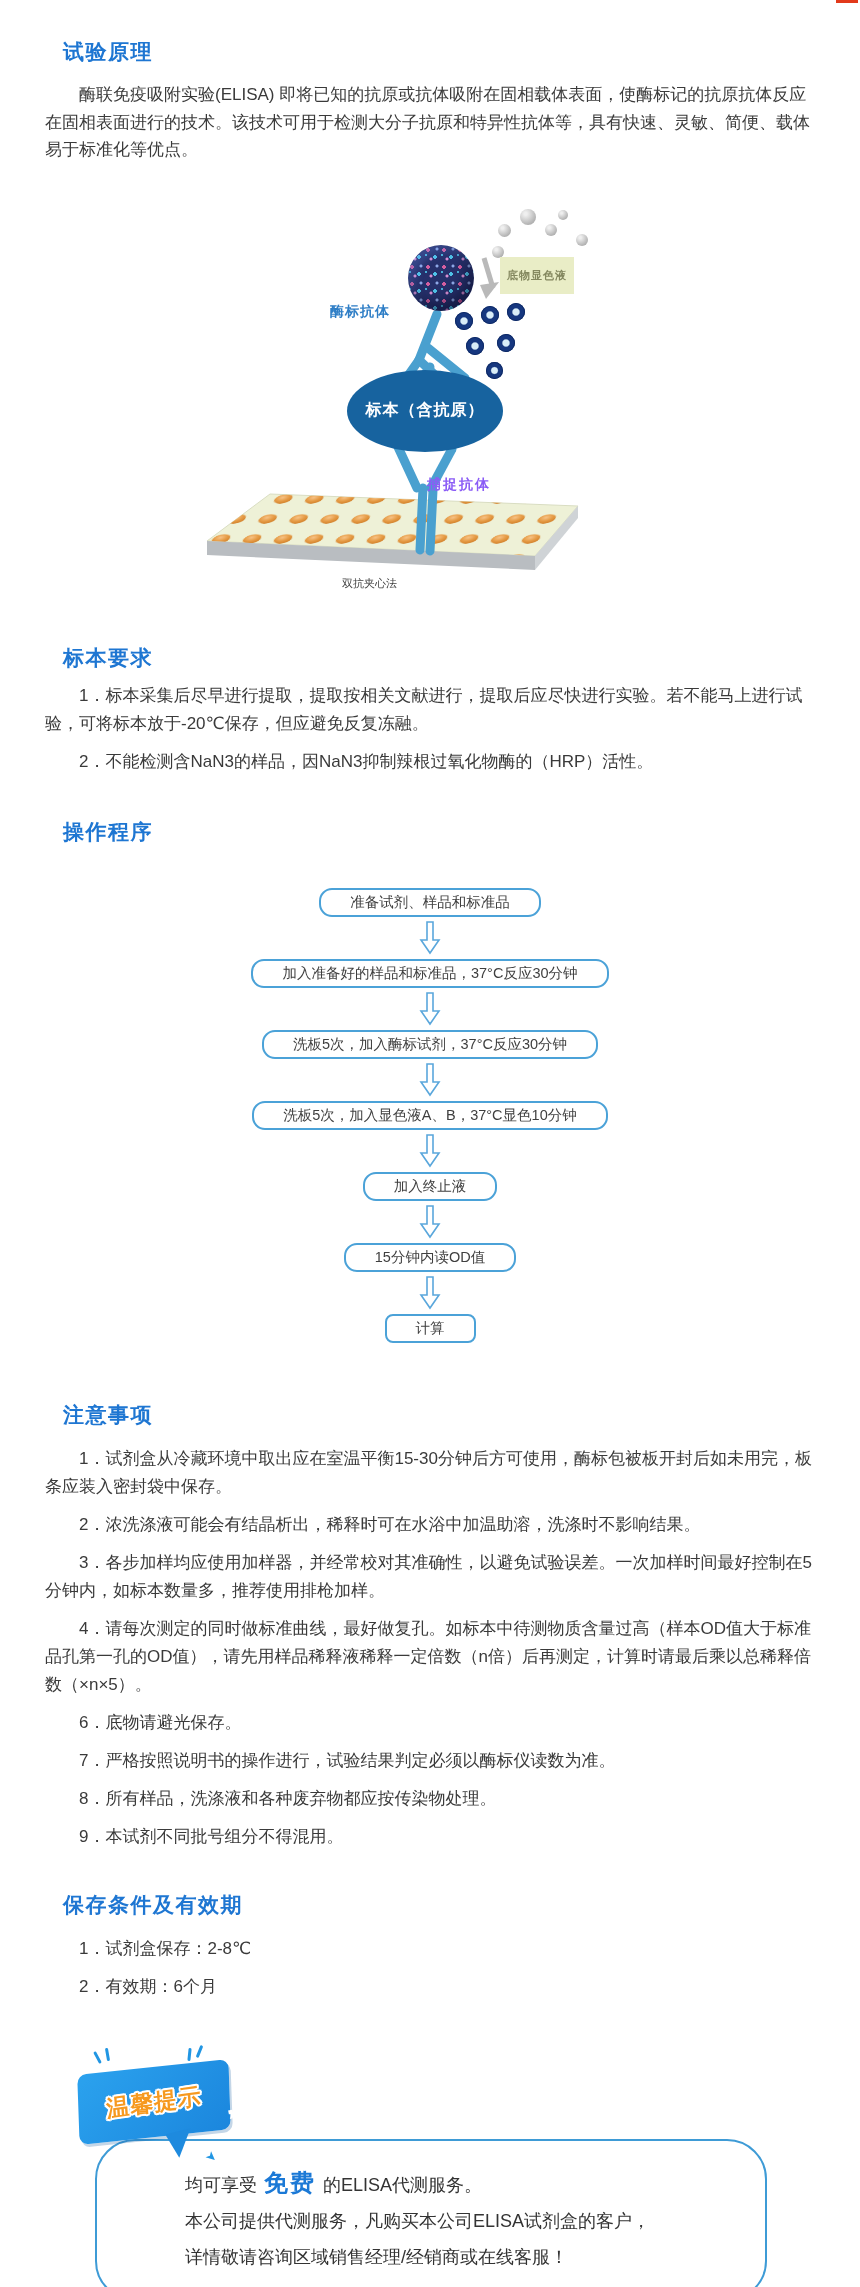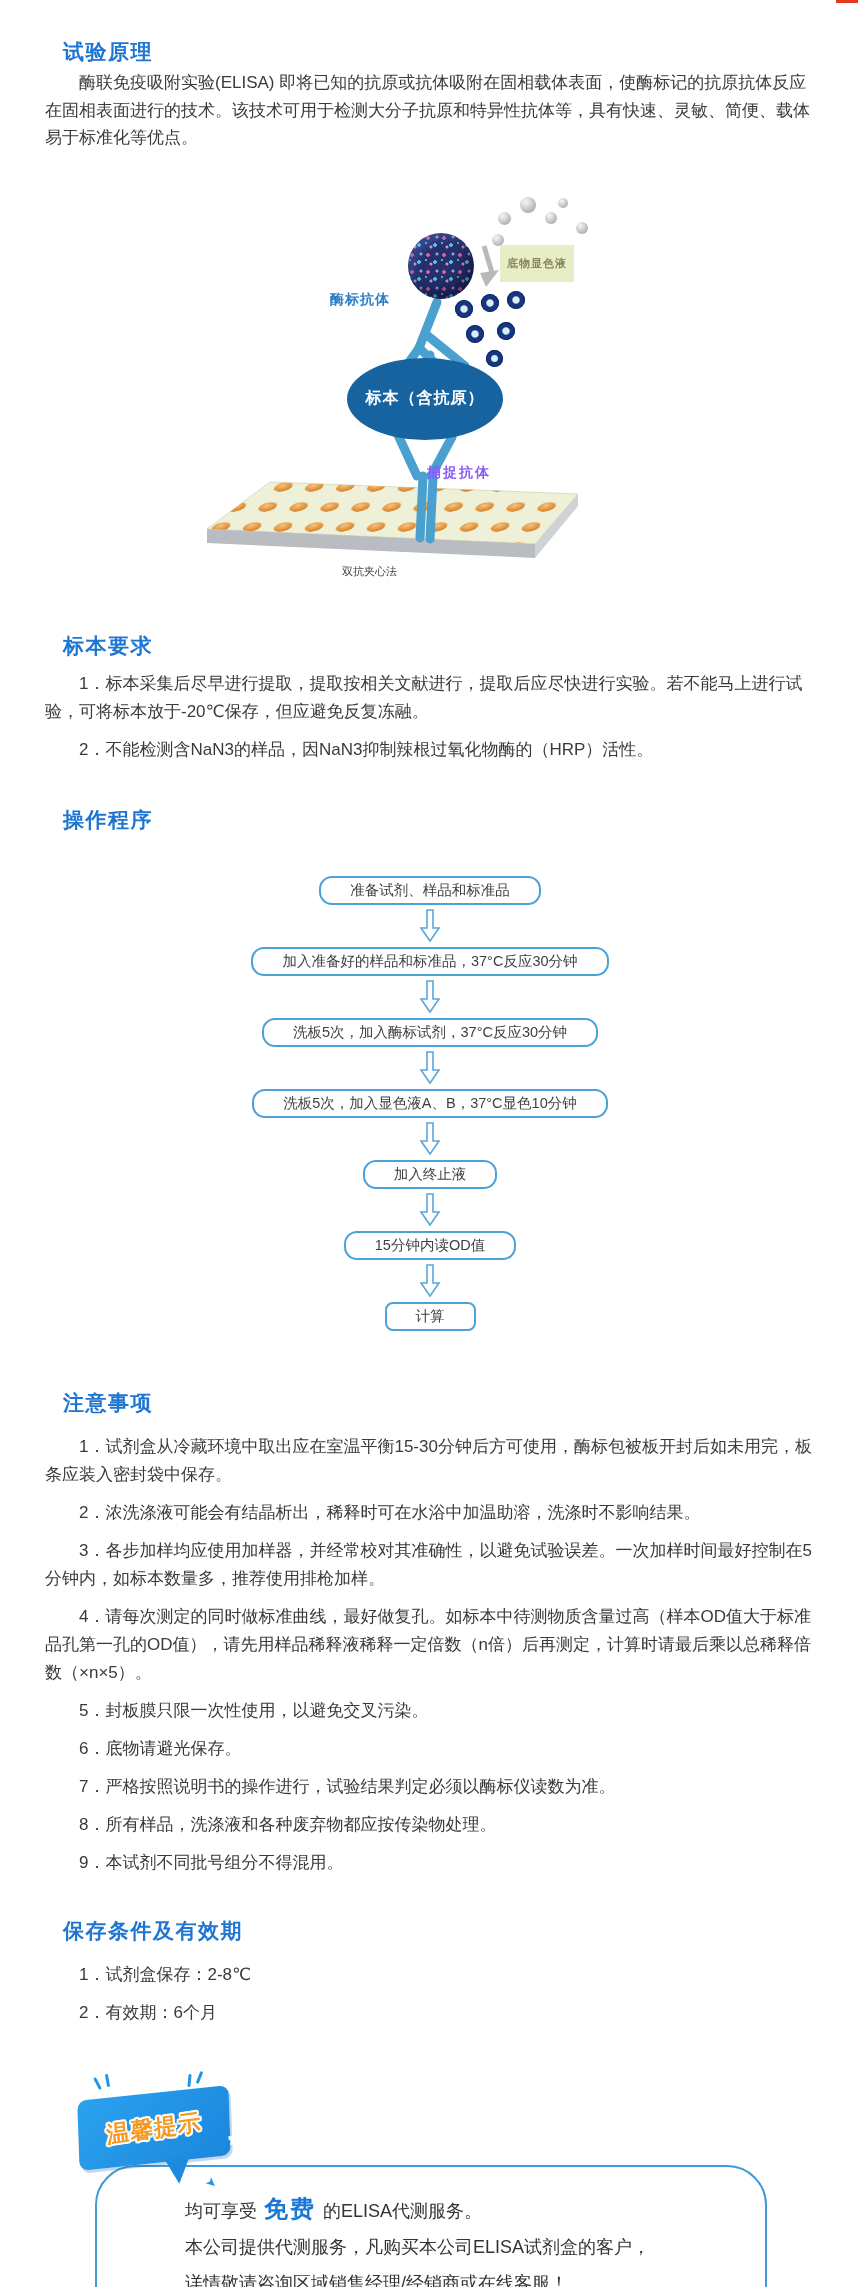--- a/index.html
+++ b/index.html
@@ -13,21 +13,21 @@
   .red-sliver { position:absolute; top:0; right:2px; width:22px; height:3px; background:#e2391b; }
   .content { padding: 0 45px; }
 
   h2.sec-title {
     color:#1e76d2; font-size:21px; font-weight:bold;
     margin: 0 0 0 18px; letter-spacing: 1.5px;
   }
   .mt-first { margin-top: 38px !important; }
   p.body-text {
     font-size:17px; line-height:27.5px; color:#3a3a3a;
-    text-indent: 2em; margin-top: 3px;
+    text-indent: 2em; margin-top: 15px;
   }
   .num-item {
     font-size:17px; line-height:28px; color:#3a3a3a;
     text-indent: 2em; margin: 10px 0;
   }
 
   
   .diagram { position: relative; width: 860px; height: 470px; margin-left:-45px; }
   .diagram svg.layer { position:absolute; left:0; top:0; }
 
@@ -220,21 +220,20 @@
         </svg>
       <div class="flow-box" style="border-radius:8px;">计算</div>
     </div>
 
     <h2 class="sec-title" style="margin-top:58px;">注意事项</h2>
     <div style="margin-top:16px;">
       <p class="num-item">1．试剂盒从冷藏环境中取出应在室温平衡15-30分钟后方可使用，酶标包被板开封后如未用完，板条应装入密封袋中保存。</p>
       <p class="num-item">2．浓洗涤液可能会有结晶析出，稀释时可在水浴中加温助溶，洗涤时不影响结果。</p>
       <p class="num-item">3．各步加样均应使用加样器，并经常校对其准确性，以避免试验误差。一次加样时间最好控制在5分钟内，如标本数量多，推荐使用排枪加样。</p>
       <p class="num-item">4．请每次测定的同时做标准曲线，最好做复孔。如标本中待测物质含量过高（样本OD值大于标准品孔第一孔的OD值），请先用样品稀释液稀释一定倍数（n倍）后再测定，计算时请最后乘以总稀释倍数（×n×5）。</p>
-      <p class="num-item">5．封板膜只限一次性使用，以避免交叉污染。</p>
       <p class="num-item">6．底物请避光保存。</p>
       <p class="num-item">7．严格按照说明书的操作进行，试验结果判定必须以酶标仪读数为准。</p>
       <p class="num-item">8．所有样品，洗涤液和各种废弃物都应按传染物处理。</p>
       <p class="num-item">9．本试剂不同批号组分不得混用。</p>
     </div>
 
     <h2 class="sec-title" style="margin-top:40px;">保存条件及有效期</h2>
     <div style="margin-top:16px;">
       <p class="num-item">1．试剂盒保存：2-8℃</p>
       <p class="num-item">2．有效期：6个月</p>

